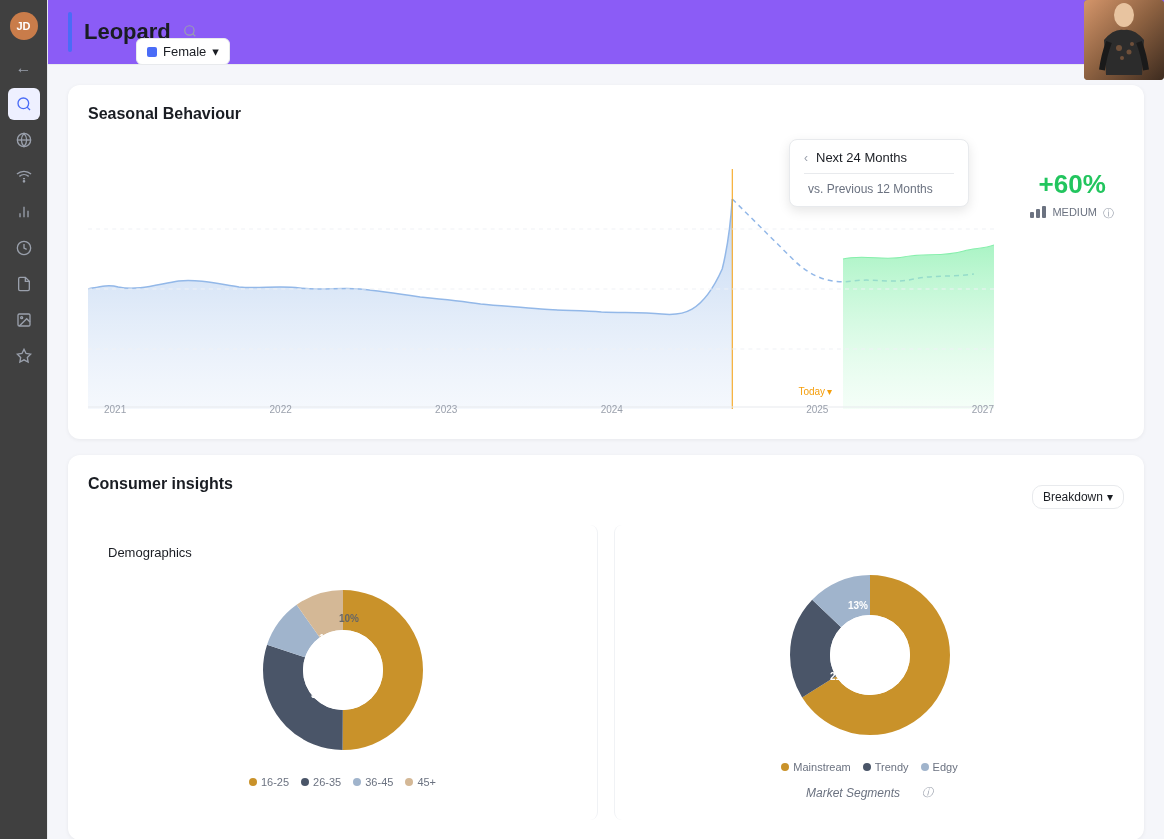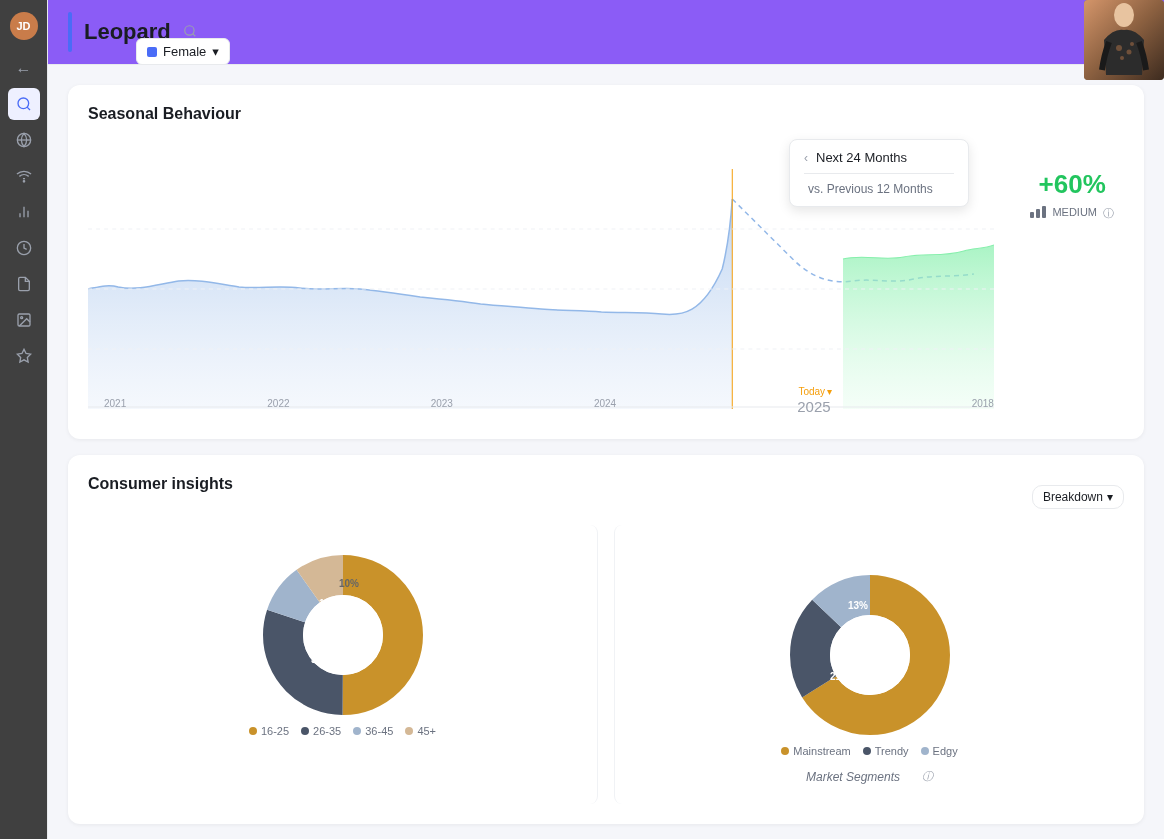--- a/index.html
+++ b/index.html
@@ -269,20 +269,21 @@
       align-items: center;
     }
     .donut-wrapper {
       position: relative;
       width: 180px;
       height: 180px;
     }
     .donut-label {
       font-size: 11px;
       color: #6b7280;
+      margin-top: 16px;
       display: flex;
       gap: 12px;
       flex-wrap: wrap;
       justify-content: center;
     }
     .legend-item {
       display: flex;
       align-items: center;
       gap: 4px;
     }
@@ -519,38 +520,41 @@
 
         <div style="position:absolute; bottom:22px; left:calc(70.5% - 20px); font-size:10px; color:#f59e0b; font-weight:500; display:flex; align-items:center; gap:2px;">
           Today <span style="color:#f59e0b;">▾</span>
         </div>
 
         <div class="x-axis" style="position:absolute; bottom:4px; left:16px; right:130px;">
           <span style="font-size:10px; color:#9aa0ac;">2021</span>
           <span style="font-size:10px; color:#9aa0ac;">2022</span>
           <span style="font-size:10px; color:#9aa0ac;">2023</span>
           <span style="font-size:10px; color:#9aa0ac;">2024</span>
-          <span style="font-size:15px; color:#9aa0ac; margin-left:40px;">2025</span>
-          <span style="font-size:10px; color:#9aa0ac;">2018</span>
+          <span style="font-size:10px; color:#9aa0ac; margin-left:40px;">2025</span>
+          <span style="font-size:10px; color:#9aa0ac;">2027</span>
         </div>
       </div>
     </div>
 
     <div class="card">
       <div style="display:flex; justify-content:space-between; align-items:flex-end; margin-bottom:16px;">
         <div class="section-title">Consumer insights</div>
         <div class="breakdown-btn">
           <span>Breakdown</span>
           <span>▾</span>
         </div>
       </div>
 
       <div class="insights-grid">
 
         <div class="insight-panel" style="border-right:1px solid #f0f2f5;">
+          <div class="insight-header">
+            <span class="insight-title">Demographics</span>
+          </div>
 
           <div class="donut-area">
             <div class="donut-wrapper">
               <svg viewBox="0 0 180 180" width="180" height="180">
 
                 <circle cx="90" cy="90" r="60" fill="transparent" stroke="#c9922a" stroke-width="40" stroke-dasharray="188.5 376.99" stroke-dashoffset="0" transform="rotate(-90 90 90)"></circle>
                 <circle cx="90" cy="90" r="60" fill="transparent" stroke="#4a5568" stroke-width="40" stroke-dasharray="113.1 376.99" stroke-dashoffset="-188.5" transform="rotate(-90 90 90)"></circle>
                 <circle cx="90" cy="90" r="60" fill="transparent" stroke="#a0b4cc" stroke-width="40" stroke-dasharray="37.7 376.99" stroke-dashoffset="-301.6" transform="rotate(-90 90 90)"></circle>
                 <circle cx="90" cy="90" r="60" fill="transparent" stroke="#d4b896" stroke-width="40" stroke-dasharray="37.7 376.99" stroke-dashoffset="-339.3" transform="rotate(-90 90 90)"></circle>
 

